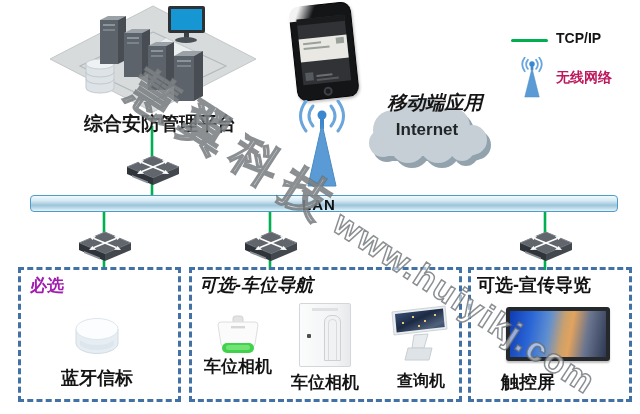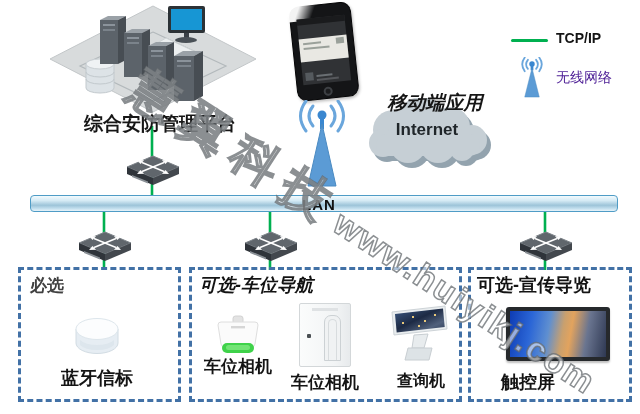--- a/index.html
+++ b/index.html
@@ -23,21 +23,21 @@
   
   .big-label { font-weight:bold; color:#161616; text-align:center; }
   .platform-label { left:45px; top:111px; width:230px; font-size:19px; z-index:4; }
   .mobile-label   { left:374px; top:90px; width:122px; font-size:19px; z-index:4;font-style:italic; }
   .internet-label { left:385px; top:120px; width:84px; font-size:17px; z-index:5; color:#20262a; }
 
   
   .legend-line { left:511px; top:39px; width:37px; height:3px; background:#00b050; border-radius:2px; z-index:4; }
   .legend-tcpip { left:556px; top:30px; font-size:14px; font-weight:bold; color:#141414; z-index:4; }
   .legend-antenna { left:517px; top:57px; z-index:4; }
-  .legend-wireless { left:556px; top:69px; font-size:14px; font-weight:normal; color:#4c1d95; z-index:4; }
+  .legend-wireless { left:556px; top:69px; font-size:14px; font-weight:bold; color:#be185d; z-index:4; }
 
   
   .platform { left:48px; top:4px; z-index:3; }
 
   
   .phone { left:293px; top:4px; width:62px; height:95px; z-index:3;
     background:#141517; border-radius:10px; border:1px solid #060607;
     transform:rotate(-6deg); box-shadow:1px 2px 3px rgba(0,0,0,.25); }
   .phone::before { content:""; position:absolute; left:-2px; top:-2px; width:34px; height:16px;
     background:linear-gradient(115deg,rgba(255,255,255,.95) 30%,rgba(255,255,255,0) 70%); border-radius:10px 0 14px 0; }
@@ -64,21 +64,21 @@
   .switch-2 { left:76px;  top:228px; }
   .switch-3 { left:242px; top:228px; }
   .switch-4 { left:517px; top:228px; }
 
   
   .group-box { border:3px dashed #4271a6; z-index:2; background:transparent; }
   .box-1 { left:18px;  top:267px; width:163px; height:135px; }
   .box-2 { left:189px; top:267px; width:273px; height:135px;font-style:italic; }
   .box-3 { left:468px; top:267px; width:164px; height:135px; }
   .box-title { position:absolute; font-weight:bold; font-size:18px; color:#131313; }
-  .title-1 { left:9px; top:4px; color:#404040; font-size:17px; }
+  .title-1 { left:9px; top:4px; color:#a21caf; font-size:17px; }
   .title-2 { left:7px; top:3px; }
   .title-3 { left:6px; top:3px; }
 
   
   .beacon { left:74px; top:316px; z-index:3; }
   .camera { left:211px; top:315px; z-index:3; }
 
   .cabinet { left:299px; top:303px; width:52px; height:64px; z-index:3;
     background:linear-gradient(90deg,#fbfcfc 0%,#f2f4f5 70%,#e7eaec 100%);
     border:1px solid #d3d7d9; border-radius:2px; }

